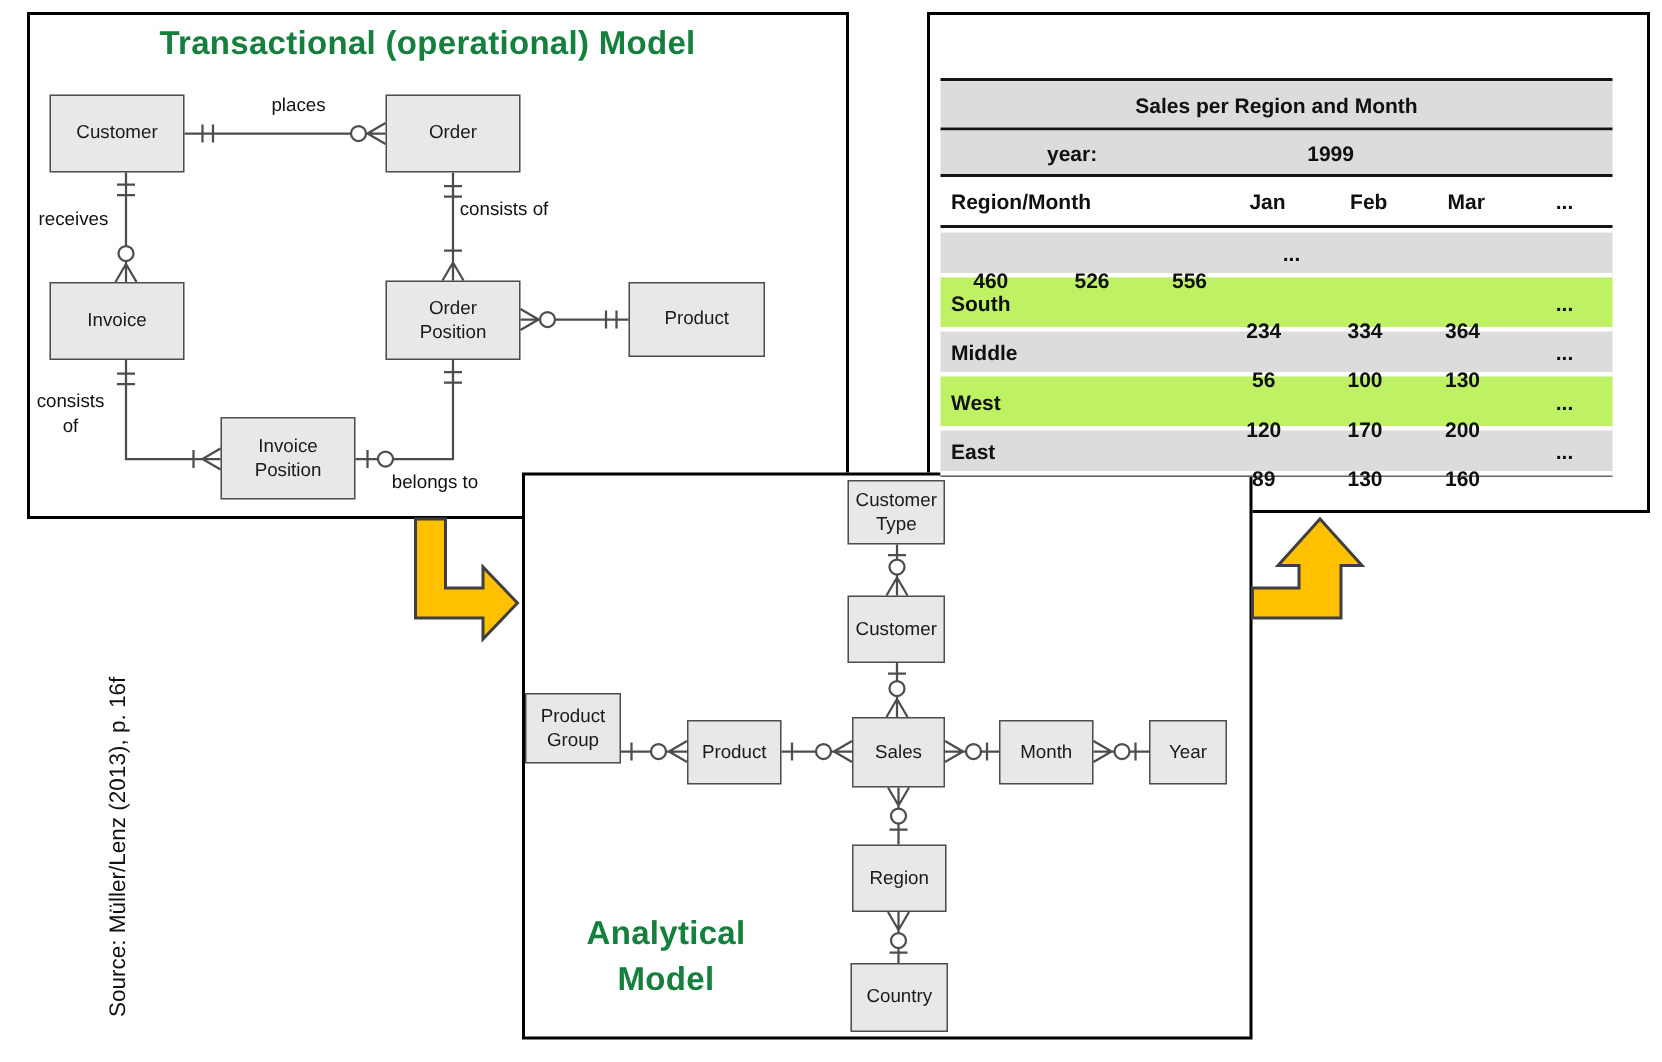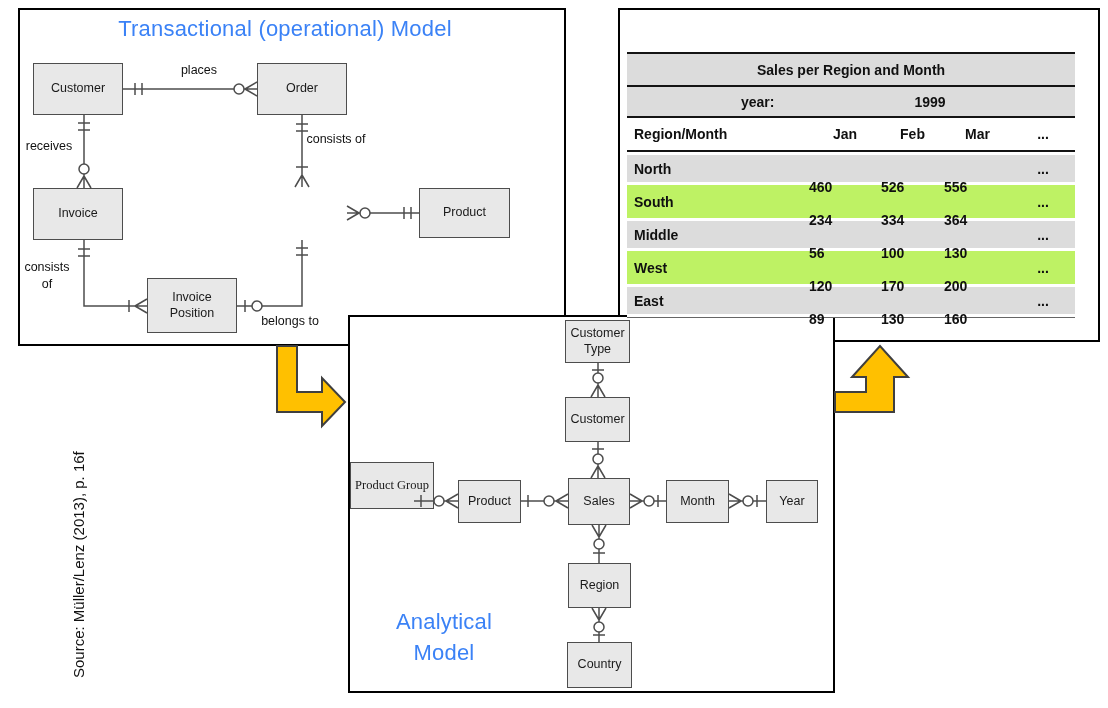--- a/index.html
+++ b/index.html
@@ -1,21 +1,21 @@
 <!DOCTYPE html>
 <html><head>
 <meta charset="utf-8">
 <style>
   html,body{margin:0;padding:0;background:#fff;}
   #stage{
     position:relative;width:1108px;height:708px;background:#fff;overflow:hidden;
     font-family:"Liberation Sans",sans-serif;color:#111;
   }
   .panel{position:absolute;background:#fff;border:2.5px solid #000;box-sizing:border-box;}
-  .panel-title{position:absolute;text-align:center;font-weight:normal;font-size:22px;color:#3b82f6;letter-spacing:.2px;}
+  .panel-title{position:absolute;text-align:center;font-weight:bold;font-size:22px;color:#15803d;letter-spacing:.2px;}
   
   .ebox{
     position:absolute;background:#e8e8e8;border:1.5px solid #4d4d4d;box-sizing:border-box;
     display:flex;align-items:center;justify-content:center;text-align:center;
     font-size:12.5px;line-height:1.25;color:#1a1a1a;z-index:6;
   }
   .ebox.p1{padding:0 10px;}
   .ebox.p3{padding:0 2px;}
   
   .rlabel{position:absolute;font-size:12.5px;color:#111;text-align:center;line-height:1.35;z-index:6;}
@@ -31,23 +31,23 @@
   .rrule.thin{height:1px;background:#666;}
   .rrow{display:flex;align-items:center;font-weight:bold;font-size:14px;color:#101010;box-sizing:border-box;}
   .rrow.title{height:31px;background:#dcdcdc;justify-content:center;}
   .rrow.year{height:29px;background:#dcdcdc;}
   .rrow.head{height:32px;background:#fff;}
   .rrow.data{height:33px;background:#bef264;}
   .rrow.data.grey{background:#dcdcdc;border-top:3px solid #fff;border-bottom:3px solid #fff;}
   .c-region{width:182px;padding-left:7px;text-align:left;box-sizing:border-box;}
   .c-jan{width:72px;}.c-feb{width:63px;}.c-mar{width:67px;}.c-dots{width:64px;}
   .rrow.head .c-jan,.rrow.head .c-feb,.rrow.head .c-mar,.rrow.head .c-dots{text-align:center;}
-  .rrow.data .c-jan,.rrow.data .c-feb,.rrow.data .c-mar{text-align:left;padding-right:5px;box-sizing:border-box;margin-top:36px;}
+  .rrow.data .c-jan,.rrow.data .c-feb,.rrow.data .c-mar{text-align:center;padding-right:5px;box-sizing:border-box;margin-top:36px;}
   .rrow.data .c-dots{text-align:center;}
-  .yl{margin-left:114px;}
+  .yl{margin-left:71px;}
   .yv{margin-left:140px;}
   svg.overlay{position:absolute;left:0;top:0;z-index:8;pointer-events:none;}
 </style>
 </head>
 <body>
 
 <div id="stage">
 
   <div class="panel" style="left:18px;top:8px;width:548px;height:338px;"></div>
   <div class="panel-title" style="left:20px;top:16px;width:530px;">Transactional (operational) Model</div>
@@ -68,21 +68,20 @@
     <div class="rrow head">
       <span class="c-region">Region/Month</span>
       <span class="c-jan">Jan</span>
       <span class="c-feb">Feb</span>
       <span class="c-mar">Mar</span>
       <span class="c-dots">...</span>
     </div>
     <div class="rrule"></div>
 
     <div class="rrow data grey">
-      <span class="c-region">North</span>
       <span class="c-jan">460</span>
       <span class="c-feb">526</span>
       <span class="c-mar">556</span>
       <span class="c-dots">...</span>
     </div>
     <div class="rrow data">
       <span class="c-region">South</span>
       <span class="c-jan">234</span>
       <span class="c-feb">334</span>
       <span class="c-mar">364</span>
@@ -111,32 +110,33 @@
     </div>
     <div class="rrule thin"></div>
   </div>
 
   <div class="panel" style="left:348px;top:315px;width:487px;height:378px;z-index:5;"></div>
   <div class="panel-title" style="left:383px;top:606px;width:122px;line-height:31px;z-index:6;">Analytical Model</div>
 
   <div class="ebox p1" style="left:33px;top:63px;width:90px;height:52px;">Customer</div>
   <div class="ebox p1" style="left:257px;top:63px;width:90px;height:52px;">Order</div>
   <div class="ebox p1" style="left:33px;top:188px;width:90px;height:52px;">Invoice</div>
+  <div class="ebox p1" style="left:257px;top:187px;width:90px;height:53px;">Order Position</div>
   <div class="ebox p1" style="left:419px;top:188px;width:91px;height:50px;">Product</div>
   <div class="ebox p1" style="left:147px;top:278px;width:90px;height:55px;">Invoice Position</div>
 
   <div class="rlabel" style="left:172px;top:62px;width:54px;">places</div>
   <div class="rlabel" style="left:20px;top:138px;width:58px;">receives</div>
   <div class="rlabel" style="left:306px;top:131px;width:60px;">consists of</div>
   <div class="rlabel" style="left:18px;top:259px;width:58px;">consists of</div>
   <div class="rlabel" style="left:252px;top:313px;width:76px;z-index:6;">belongs to</div>
 
   <div class="ebox p3" style="left:565px;top:320px;width:65px;height:43px;z-index:6;">Customer Type</div>
   <div class="ebox p3" style="left:565px;top:397px;width:65px;height:45px;z-index:6;">Customer</div>
-  <div class="ebox p3" style="left:350px;top:462px;width:84px;height:47px;z-index:6;font-family:Liberation Serif, serif;">Product Group</div>
+  <div class="ebox p3" style="left:350px;top:462px;width:64px;height:47px;z-index:6;">Product Group</div>
   <div class="ebox p3" style="left:458px;top:480px;width:63px;height:43px;z-index:6;">Product</div>
   <div class="ebox p3" style="left:568px;top:478px;width:62px;height:47px;z-index:6;">Sales</div>
   <div class="ebox p3" style="left:666px;top:480px;width:63px;height:43px;z-index:6;">Month</div>
   <div class="ebox p3" style="left:766px;top:480px;width:52px;height:43px;z-index:6;">Year</div>
   <div class="ebox p3" style="left:568px;top:563px;width:63px;height:45px;z-index:6;">Region</div>
   <div class="ebox p3" style="left:567px;top:642px;width:65px;height:46px;z-index:6;">Country</div>
 
   <div class="source-note">Source: Müller/Lenz (2013), p. 16f</div>
 
   <svg class="overlay" width="1108" height="708" viewBox="0 0 1108 708">

